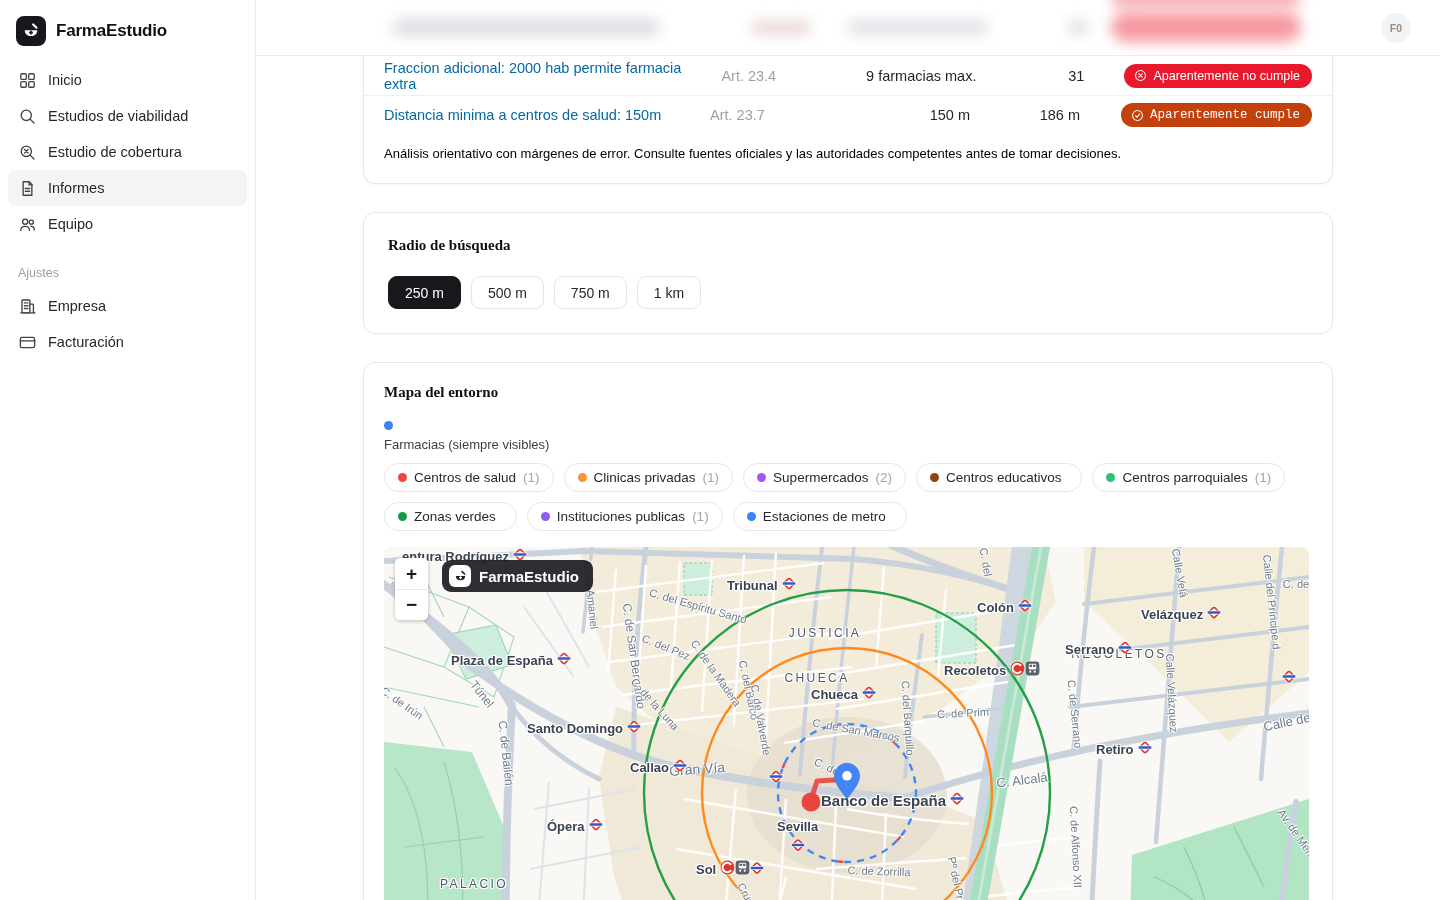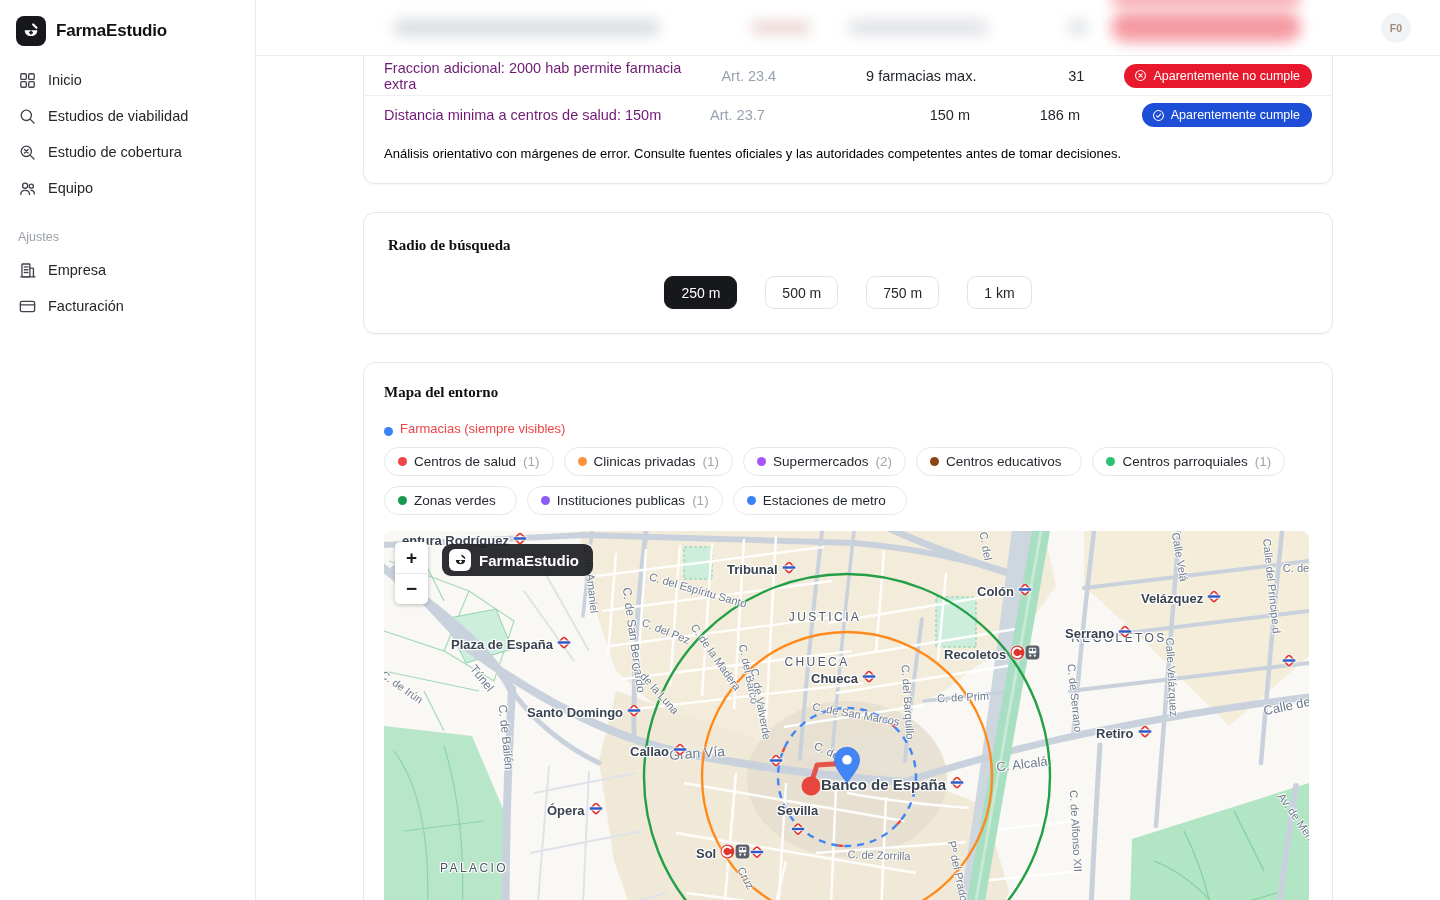--- a/index.html
+++ b/index.html
@@ -33,44 +33,44 @@
   .main { margin-left:256px; padding-top:56px; }
   .content { width:970px; margin:0 auto; }
   .card { background:#fff; border:1px solid #e7e8ea; border-radius:12px;
     box-shadow:0 1px 2px rgba(16,18,20,.04); }
   .card.cut-top { border-top:none; border-radius:0 0 12px 12px; }
   .card-title { font-size:15px; font-weight:700; color:#101114;font-family:Liberation Serif, serif; }
 
   
   .crow { display:flex; align-items:center; padding:0 20px; height:39px; font-size:14.5px; }
   .crow + .crow { border-top:1px solid #f0f1f2; }
-  .c-req  { flex:1 1 auto; padding-right:10px; color:#701a75; }
+  .c-req  { flex:1 1 auto; padding-right:10px; color:#0369a1; }
   .c-art  { width:92px;  color:#98a1ad; }
   .c-reqv { width:168px; text-align:right; }
   .c-act  { width:110px; text-align:right; }
   .c-status { width:232px; display:flex; justify-content:flex-end; }
   .badge { display:inline-flex; align-items:center; gap:6px; padding:5px 12px 5px 10px;
     border-radius:15px; font-size:12.5px; font-weight:500; color:#fff; white-space:nowrap; }
   .badge.fail { background:#e8192c; }
-  .badge.pass { background:#1d4ed8; }
+  .badge.pass { background:#c2410c;font-family:Liberation Mono, monospace; }
   .badge .bicon { display:flex; } .badge .bicon svg { width:13px; height:13px; }
   .disclaimer { padding:12px 20px 22px 20px; font-size:13px; color:#000000; }
 
   
   .radius-card { margin-top:28px; padding:24px; }
-  .radius-opts { display:flex; gap:28px; margin-top:22px;justify-content:center; }
+  .radius-opts { display:flex; gap:10px; margin-top:22px; }
   .ropt { height:33px; padding:0 16px; border-radius:9px; border:1px solid #e3e4e7;
     background:#fff; font-size:14px; color:#27272a; display:flex; align-items:center; cursor:pointer;
     font-family:inherit; }
   .ropt.active { background:#17181b; color:#fff; border-color:#17181b; }
 
   
   .map-card { margin-top:28px; padding:21px 20px 20px 20px; }
-  .legend-always { display:flex; align-items:flex-end; gap:7px; margin-top:20px;
-    font-size:13px; color:#ef4444; }
+  .legend-always { display:flex; align-items:flex-start; gap:7px; margin-top:20px;
+    font-size:13px; color:#404040;flex-direction:column; }
   .dot { width:9px; height:9px; border-radius:50%; flex:0 0 auto; }
   .chips { display:flex; flex-wrap:wrap; gap:10px 10px; margin-top:11px; }
   .chip { display:inline-flex; align-items:center; gap:7px; height:29px; padding:0 13px;
     border:1px solid #e6e7e9; border-radius:15px; background:#fff; font-size:13.5px;
     color:#24292f; cursor:pointer; font-family:inherit; }
   .chip .cnt { color:#a0a6ad; }
 
   .mapbox { position:relative; width:925px; height:500px; margin-top:16px;
     border-radius:8px; overflow:hidden; background:#f6f4ee; cursor:grab; }
   .basemap { position:absolute; left:0; top:0; }
@@ -145,20 +145,31 @@
         <span class="nicon">
           <svg viewBox="0 0 24 24" fill="none" stroke="currentColor" stroke-width="1.7" stroke-linecap="round">
             <circle cx="10.5" cy="10.5" r="6.5"></circle>
             <line x1="15.3" y1="15.3" x2="20.2" y2="20.2"></line>
             <path d="M8.3,8.3 L12.7,12.7 M12.7,8.3 L8.3,12.7"></path>
           </svg>
         </span>
         <span>Estudio de cobertura</span>
       </div>
 
+      <div class="nav-item active">
+        <span class="nicon">
+          <svg viewBox="0 0 24 24" fill="none" stroke="currentColor" stroke-width="1.7" stroke-linecap="round" stroke-linejoin="round">
+            <path d="M6.5,3.5 h7.5 l3.5,3.5 v13.5 h-11 z"></path>
+            <path d="M14,3.5 v4 h4"></path>
+            <line x1="9.2" y1="12" x2="14.8" y2="12"></line>
+            <line x1="9.2" y1="15.5" x2="14.8" y2="15.5"></line>
+          </svg>
+        </span>
+        <span>Informes</span>
+      </div>
 
       <div class="nav-item">
         <span class="nicon">
           <svg viewBox="0 0 24 24" fill="none" stroke="currentColor" stroke-width="1.7" stroke-linecap="round">
             <circle cx="9" cy="8.5" r="3.2"></circle>
             <path d="M3.5,19.5 c0-3.1 2.5-5.1 5.5-5.1 s5.5,2 5.5,5.1"></path>
             <circle cx="16.8" cy="9" r="2.6"></circle>
             <path d="M16.4,14.2 c2.6,0.2 4.2,2 4.2,4.6"></path>
           </svg>
         </span>

